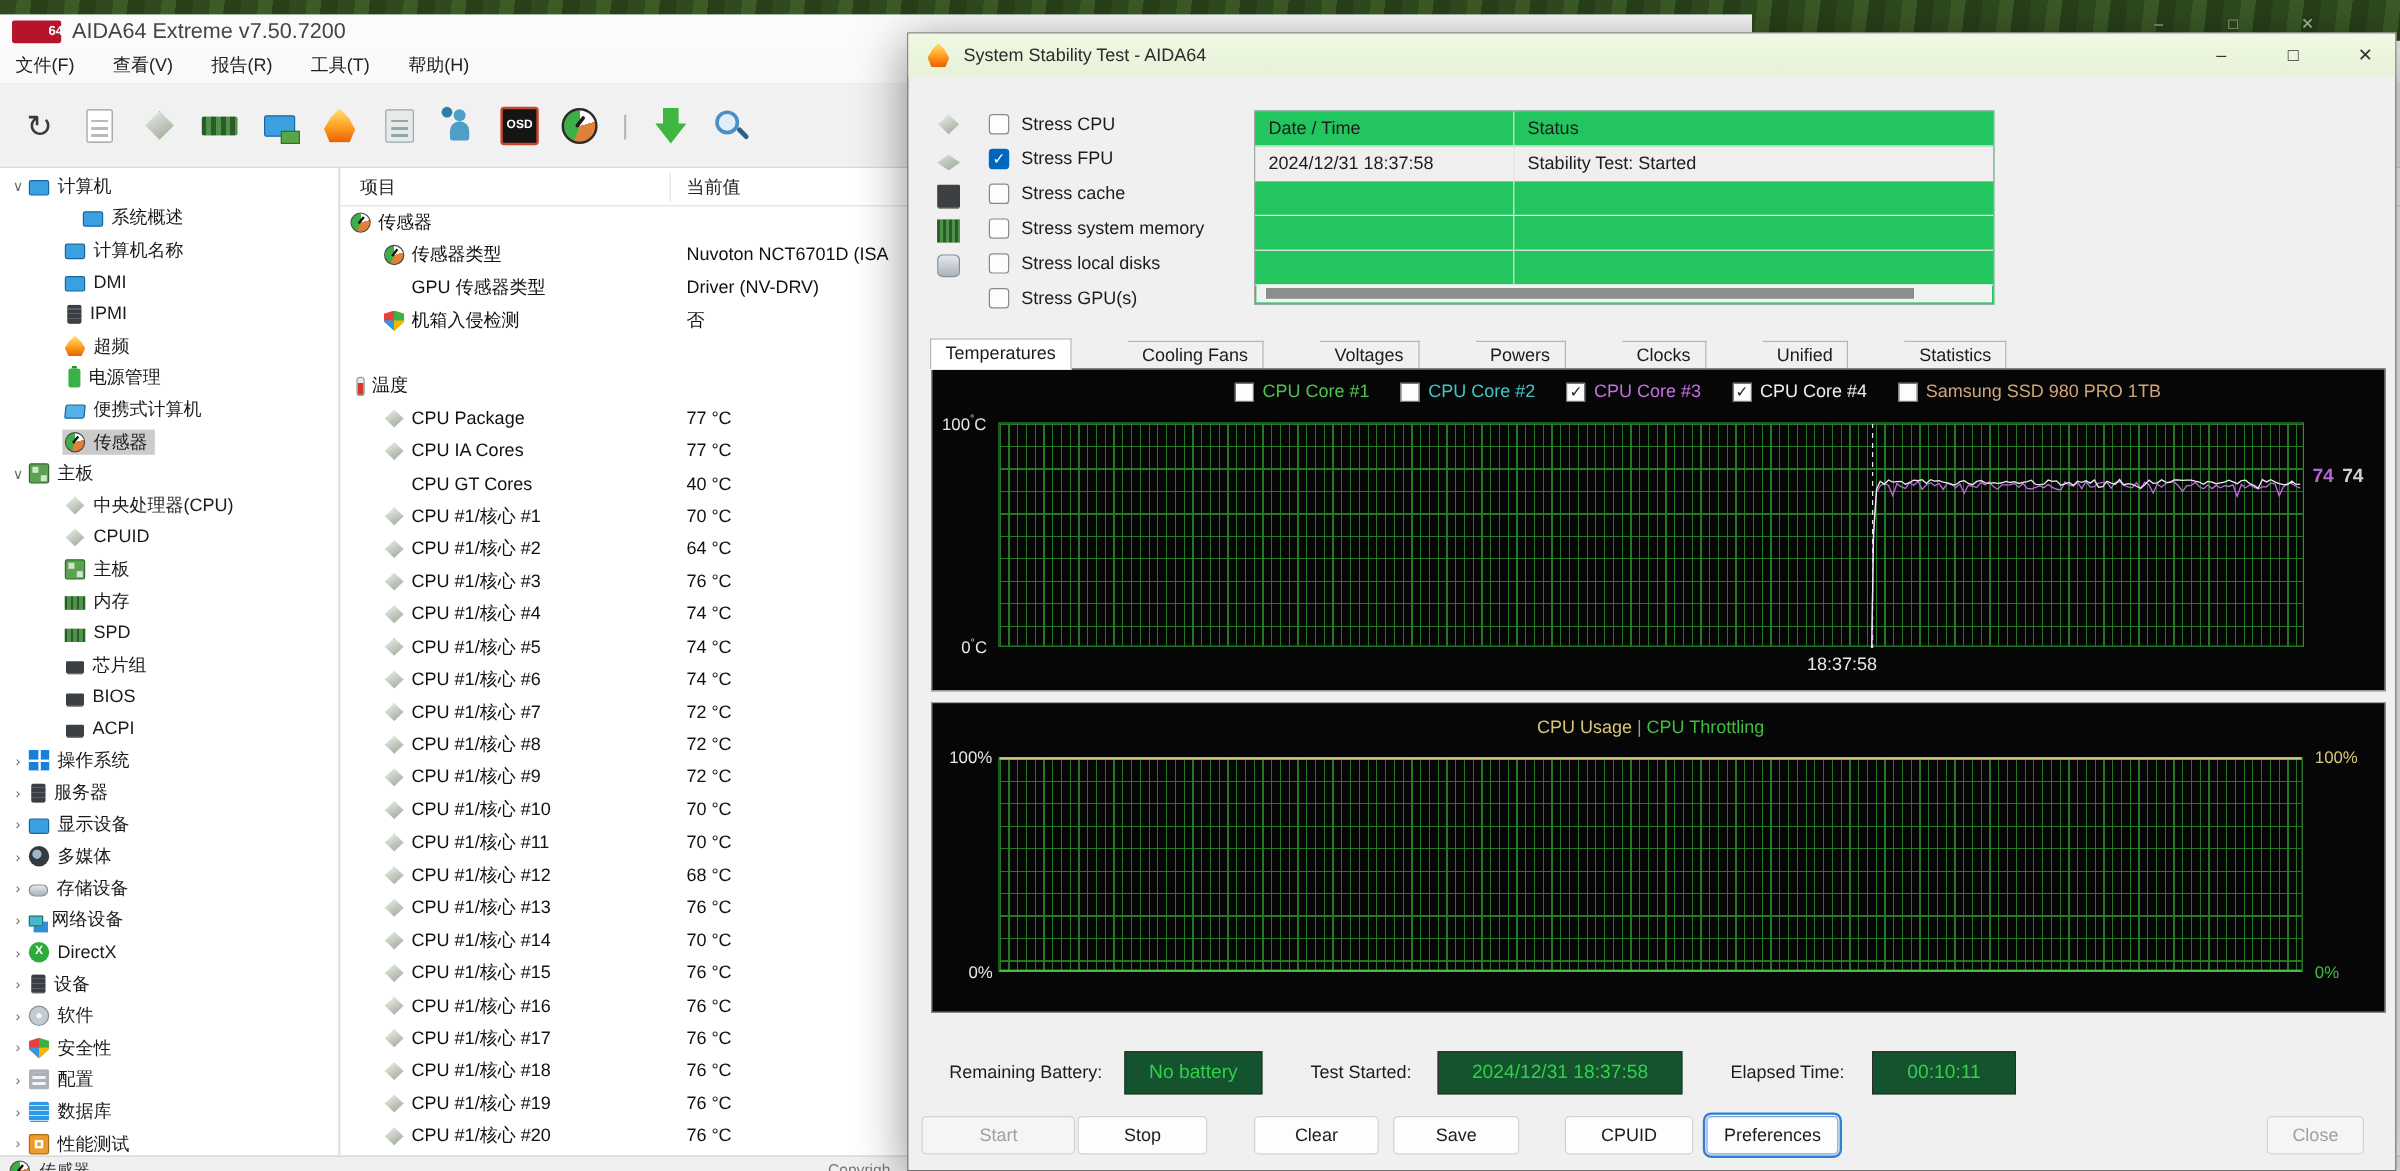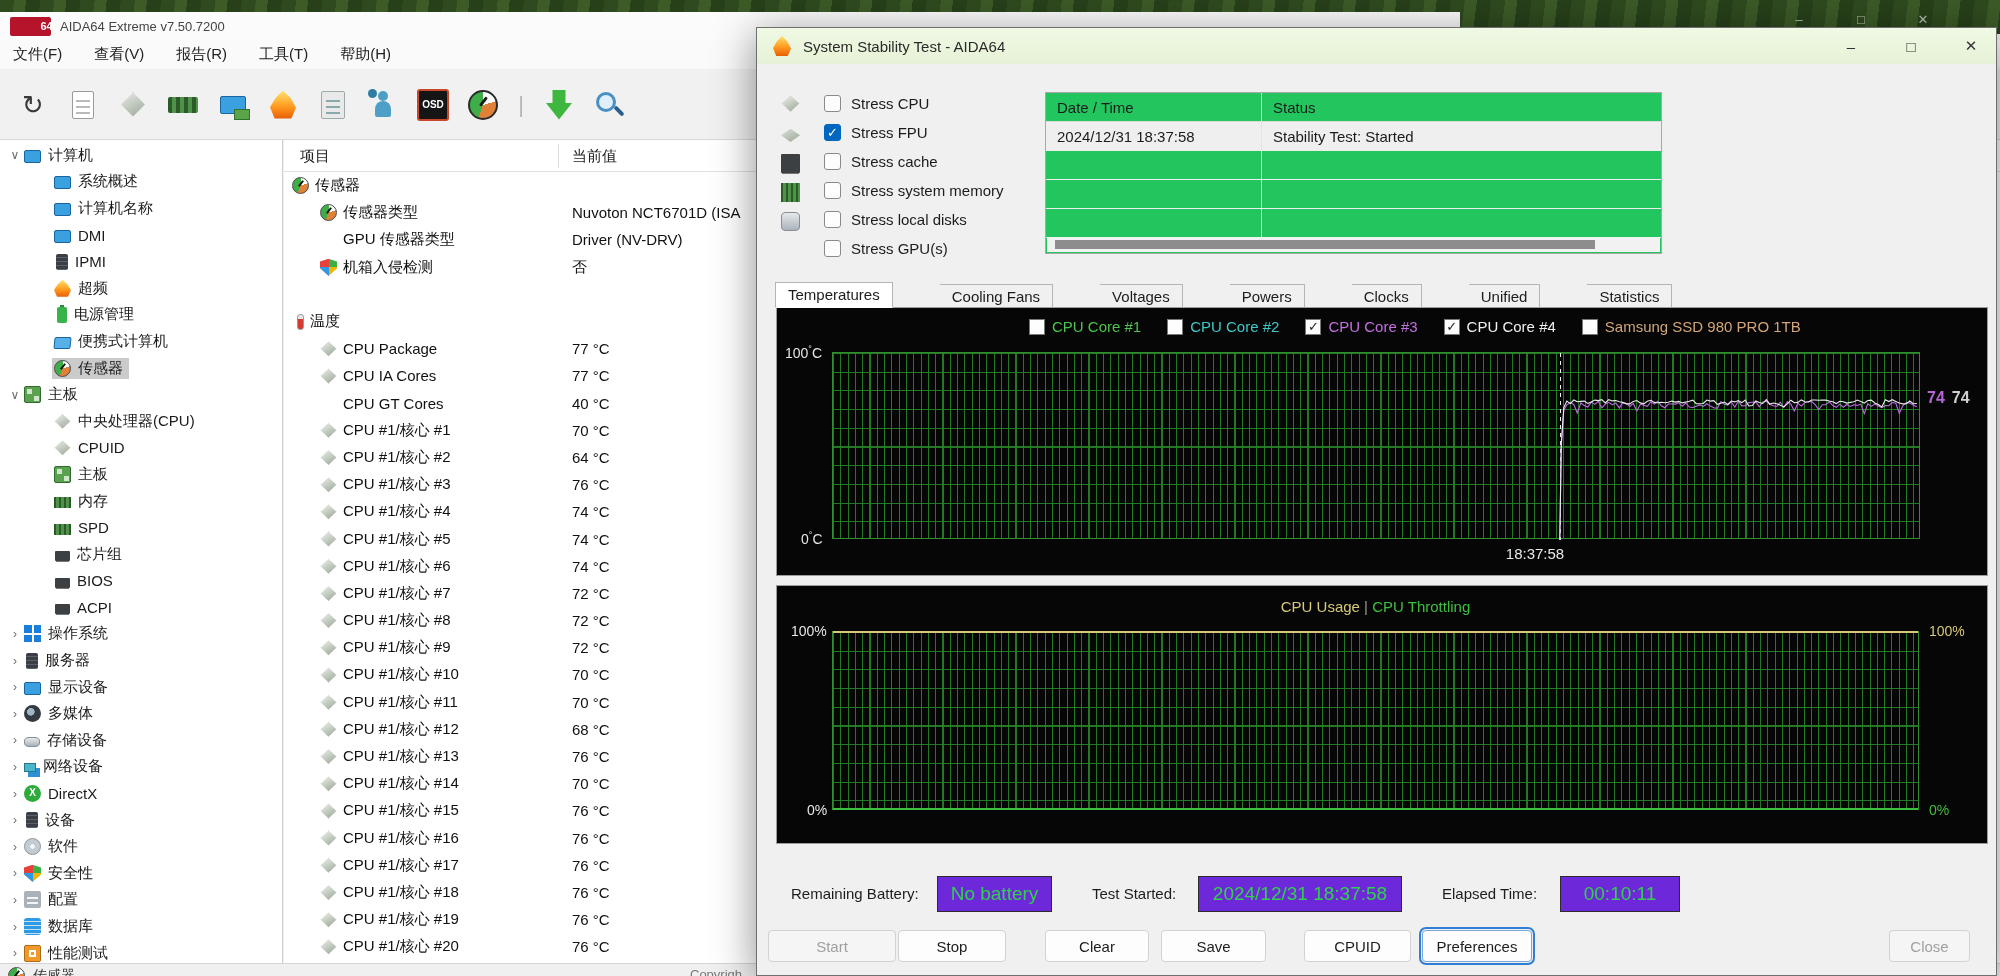--- a/index.html
+++ b/index.html
@@ -11,21 +11,21 @@
   #desktop { position:absolute; left:0; top:0; width:2000px; height:34px;
     background: repeating-linear-gradient(97deg,#2f4a1f 0 14px,#3c5b27 14px 26px,#27401a 26px 40px); }
   .ghost-controls { position:absolute; top:12px; left:1790px; display:flex; gap:44px; z-index:1; }
   .ghost-controls span { color:#e4e9dc; opacity:.75; font-size:13px; width:18px; text-align:center; }
 
   
   #main-titlebar { position:absolute; left:0; top:12px; width:1460px; height:28px; background:#fbfbfb;
     display:flex; align-items:center; padding-left:10px; gap:9px; }
   .badge64 { width:41px; height:19px; background:#b5142b; color:#fff; font-weight:bold; font-size:11px;
     display:flex; align-items:center; justify-content:center; border-radius:2px;padding-left:32px; }
-  #main-title { font-size:13px; color:#444; }
+  #main-title { font-size:18px; color:#444; }
   #menubar { position:absolute; left:0; top:40px; width:2000px; height:30px; background:#fafafa;
     display:flex; align-items:center; padding-left:13px; gap:32px; border-bottom:1px solid #eee; }
   .menu-item { font-size:15px; color:#222; }
   #toolbar { position:absolute; left:0; top:70px; width:2000px; height:70px; background:#f1f1f1;
     border-bottom:1px solid #d8d8d8; display:flex; align-items:center; padding-left:16px; gap:16px; }
   .tb { width:34px; height:34px; display:flex; align-items:center; justify-content:center; position:relative; }
   .tb-sep { width:10px; height:34px; display:flex; align-items:center; justify-content:center; color:#b5b5b5; font-size:22px; }
 
   
   .g-refresh { font-size:26px; color:#3a3a3a; line-height:1; }
@@ -182,22 +182,22 @@
     background:repeating-linear-gradient(#f0f0f0 0 4px, transparent 4px 8px); }
   #temp-values { position:absolute; left:1150px; top:81px; font-size:16px; font-weight:bold; display:flex; gap:7px; }
   #time-marker { position:absolute; left:713px; top:237px; width:90px; text-align:center; color:#e8e8e8; font-size:15px; }
   #usage-title { position:absolute; left:55px; top:12px; width:1087px; text-align:center; font-size:15px; }
   #usage-line-top { position:absolute; left:0; top:-1px; width:100%; height:2px; background:#d8c87a; }
   #usage-line-bottom { position:absolute; left:0; bottom:-1px; width:100%; height:2px; background:#3fbf3f; }
 
   
   #dlg-footer { position:absolute; left:0; top:848px; width:100%; height:36px; font-size:15px; color:#1c1c1c; }
   .ft-label { position:absolute; top:9px; }
-  .ft-box { position:absolute; top:0; height:36px; background:#6d28d9; border:1px solid #2c2c2c;
-    color:#2fd24a; display:flex; align-items:center; justify-content:center; font-size:19px; }
+  .ft-box { position:absolute; top:0; height:36px; background:#14532d; border:1px solid #2c2c2c;
+    color:#2fd24a; display:flex; align-items:center; justify-content:center; font-size:16px; }
   #dlg-buttons { position:absolute; left:0; top:902px; width:100%; height:32px; }
   .btn { position:absolute; height:32px; background:#fdfdfd; border:1px solid #d2d2d2; border-radius:4px;
     font-size:15px; color:#1c1c1c; display:flex; align-items:center; justify-content:center; font-family:inherit; }
   .btn.disabled { color:#a0a0a0; background:#f5f5f5; }
   .btn.focused { outline:2px solid #2f7fd6; outline-offset:1px; border-color:#7aa7d8; }
 </style>
 </head>
 <body>
 
 <div id="screen">
@@ -260,21 +260,21 @@
     </div>
 
   <div id="sidebar">
       <div class="tree-row" style="padding-left: 8px;">
         <span class="tree-arrow">∨</span>
         <span class="tree-inner">
           <span class="ic ic-computer"></span>
           <span class="tree-label">计算机</span>
         </span>
       </div>
-      <div class="tree-row" style="padding-left: 38px;">
+      <div class="tree-row" style="padding-left: 53px;">
         <span class="tree-arrow"></span>
         <span class="tree-inner">
           <span class="ic ic-monitor"></span>
           <span class="tree-label">系统概述</span>
         </span>
       </div>
       <div class="tree-row" style="padding-left: 38px;">
         <span class="tree-arrow"></span>
         <span class="tree-inner">
           <span class="ic ic-monitor"></span>

